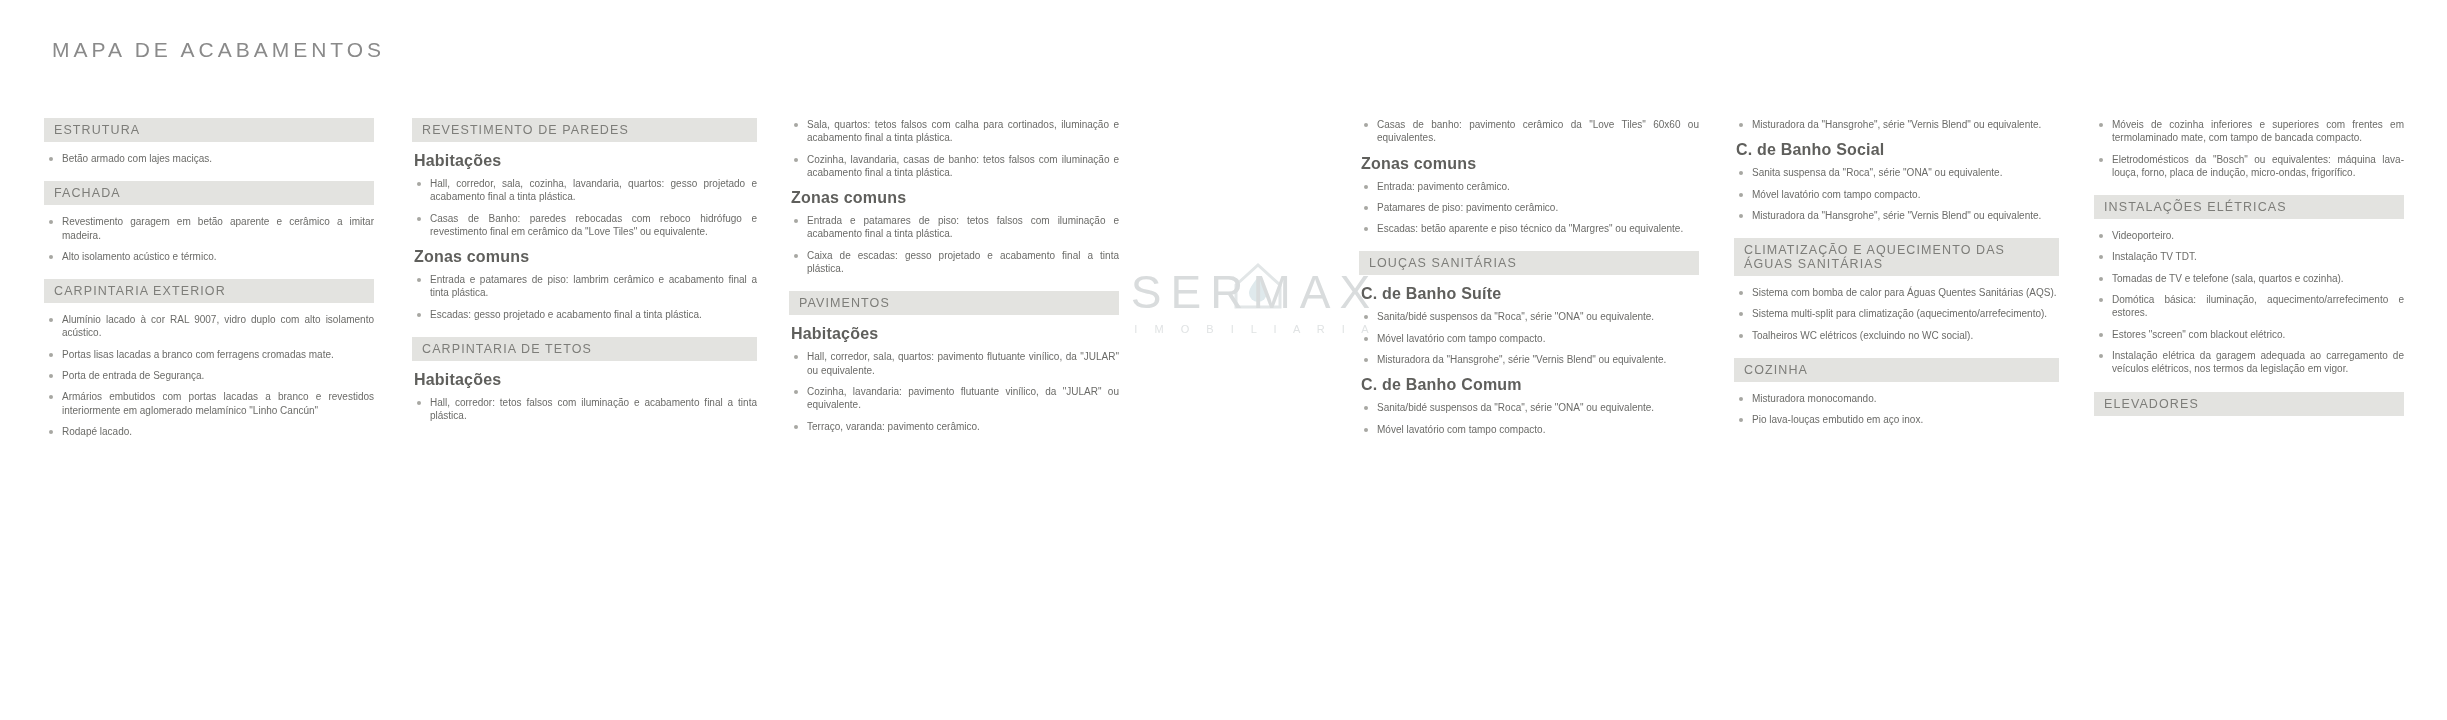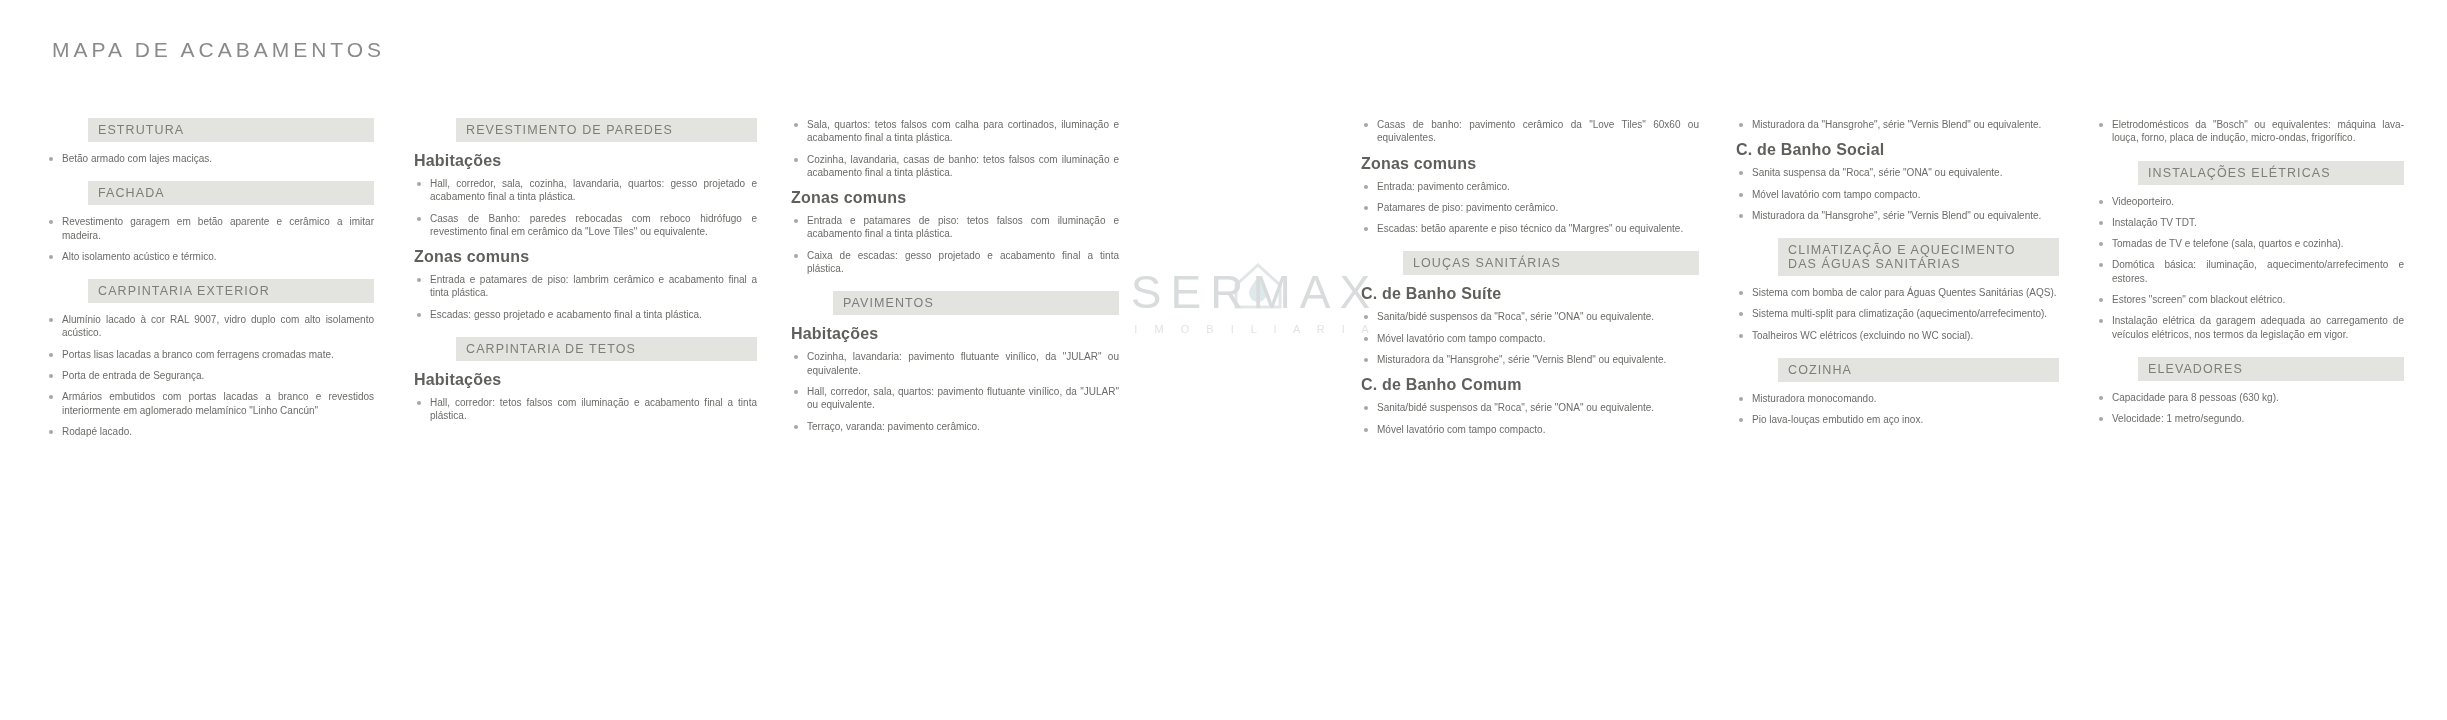--- a/index.html
+++ b/index.html
@@ -76,21 +76,20 @@
 
   .section-head {
     background: #e3e3e0;
     color: #7d7d79;
     font-size: 12.5px;
     letter-spacing: 1.1px;
     padding: 5px 10px 5px 10px;
     margin-bottom: 10px;
     margin-top: 16px;
     font-weight: 400;
-    margin-left: 44px;
   }
   .section-head:first-child { margin-top: 0; }
   .sub-head {
     font-size: 16px;
     font-weight: bold;
     color: #5f5f5c;
     margin: 10px 0 7px 2px;
     letter-spacing: 0.2px;
   }
   ul.items {
@@ -191,22 +190,22 @@
       </ul>
       <div class="sub-head">Zonas comuns</div>
       <ul class="items">
         <li>Entrada e patamares de piso: tetos falsos com iluminação e acabamento final a tinta plástica.</li>
         <li>Caixa de escadas: gesso projetado e acabamento final a tinta plástica.</li>
       </ul>
 
       <div class="section-head">PAVIMENTOS</div>
       <div class="sub-head">Habitações</div>
       <ul class="items">
+        <li>Hall, corredor, sala, quartos: pavimento flutuante vinílico, da "JULAR" ou equivalente.</li>
         <li>Cozinha, lavandaria: pavimento flutuante vinílico, da "JULAR" ou equivalente.</li>
-        <li>Hall, corredor, sala, quartos: pavimento flutuante vinílico, da "JULAR" ou equivalente.</li>
         <li>Terraço, varanda: pavimento cerâmico.</li>
       </ul>
     </div>
 
     <div class="col" style="left:1315px;width:340px">
       <ul class="items">
         <li>Casas de banho: pavimento cerâmico da "Love Tiles" 60x60 ou equivalentes.</li>
       </ul>
       <div class="sub-head">Zonas comuns</div>
       <ul class="items">
@@ -249,34 +248,31 @@
 
       <div class="section-head">COZINHA</div>
       <ul class="items">
         <li>Misturadora monocomando.</li>
         <li>Pio lava-louças embutido em aço inox.</li>
       </ul>
     </div>
 
     <div class="col" style="left:2050px;width:310px">
       <ul class="items">
+        <li>Móveis de cozinha inferiores e superiores com frentes em termolaminado mate, com tampo de bancada compacto.</li>
         <li>Eletrodomésticos da "Bosch" ou equivalentes: máquina lava-louça, forno, placa de indução, micro-ondas, frigorífico.</li>
       </ul>
 
       <div class="section-head">INSTALAÇÕES ELÉTRICAS</div>
       <ul class="items">
         <li>Videoporteiro.</li>
         <li>Instalação TV TDT.</li>
         <li>Tomadas de TV e telefone (sala, quartos e cozinha).</li>
         <li>Domótica básica: iluminação, aquecimento/arrefecimento e estores.</li>
         <li>Estores "screen" com blackout elétrico.</li>
         <li>Instalação elétrica da garagem adequada ao carregamento de veículos elétricos, nos termos da legislação em vigor.</li>
       </ul>
 
       <div class="section-head">ELEVADORES</div>
-      <ul class="items">
-        <li>Capacidade para 8 pessoas (630 kg).</li>
-        <li>Velocidade: 1 metro/segundo.</li>
-      </ul>
     </div>
 
   </div>
 </div>
 
 </body></html>

